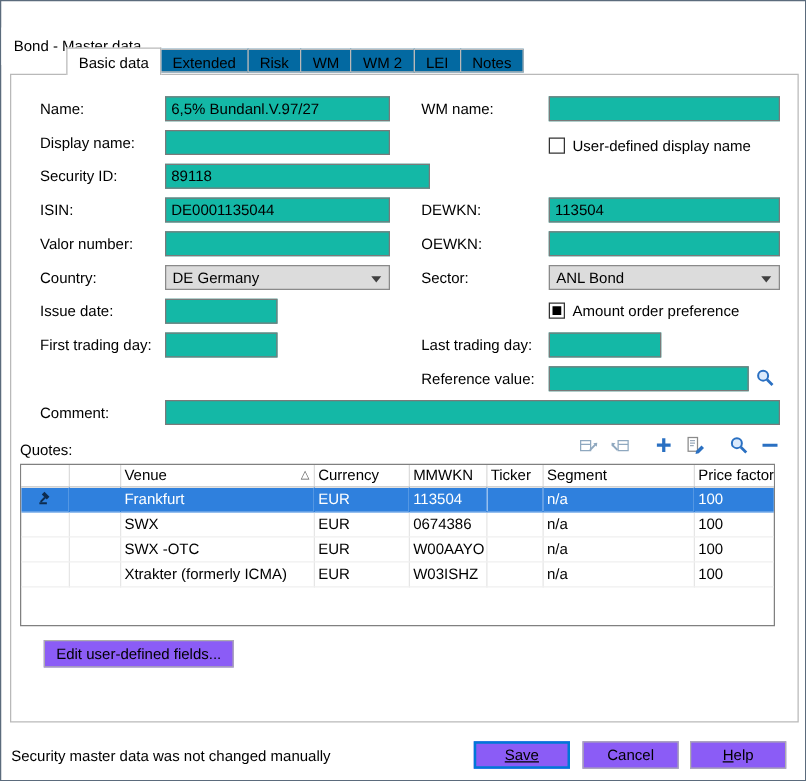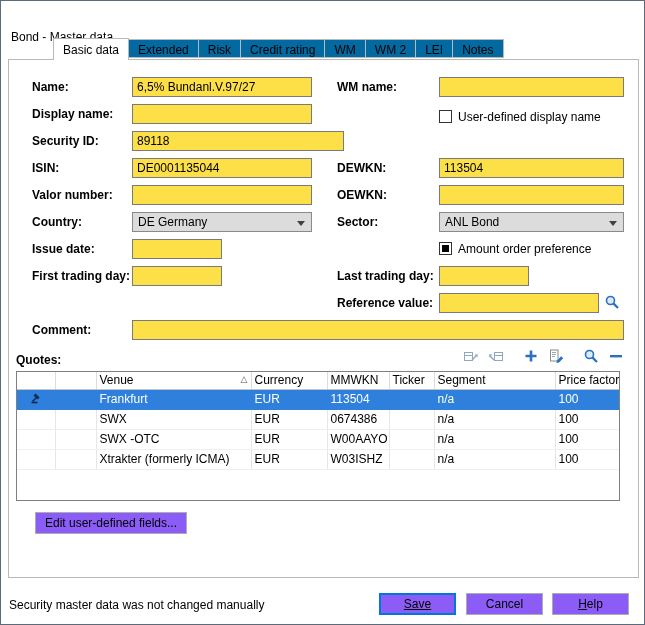--- a/index.html
+++ b/index.html
@@ -9,22 +9,22 @@
   .titlebar span { position:absolute; left:10px; top:8px; }
 
   
   .tabs { position:absolute; left:8px; top:38px; height:21px; display:flex; align-items:flex-end; z-index:2;padding-left:44px; }
   .tab { height:19px; margin-bottom:2px; padding:3px 9px 0 9px; background:#0369a1; border:1px solid #b9b9b9; margin-left:-1px; white-space:nowrap; cursor:default; }
   .tab:first-child { margin-left:0; }
   .tab.active { height:22px; margin-bottom:0; padding-top:4px; background:#fff; border-bottom:none; z-index:3; }
 
   .page { position:absolute; left:7px; top:58px; width:631px; height:519px; background:#fff; border:1px solid #b9b9b9; z-index:1; }
 
-  .lbl { position:absolute; white-space:nowrap;font-weight:bold; }
-  .field { position:absolute; height:20px; border:1px solid #7a7a7a; background:#fde047; padding:0 4px; font-family:"Liberation Sans",sans-serif; font-size:12px; }
+  .lbl { position:absolute; white-space:nowrap; }
+  .field { position:absolute; height:20px; border:1px solid #7a7a7a; background:#14b8a6; padding:0 4px; font-family:"Liberation Sans",sans-serif; font-size:12px; }
   .combo { position:absolute; height:20px; background:#dcdcdc; border:1px solid #8a8a8a; display:flex; align-items:center; padding:0 18px 0 5px; cursor:default; }
   .combo .arr { position:absolute; right:6px; top:8px; width:0; height:0; border-left:4px solid transparent; border-right:4px solid transparent; border-top:5px solid #404040; }
   .check { position:absolute; display:flex; align-items:center; gap:6px; height:15px; cursor:default; white-space:nowrap; }
   .check .box { width:13px; height:13px; border:1px solid #333; background:#fff; position:relative; flex:0 0 auto; }
   .check.checked .box::after { content:""; position:absolute; left:2px; top:2px; right:2px; bottom:2px; background:#000; }
 
   
   .qtools { position:absolute; top:288px; left:420px; width:195px; display:flex; justify-content:flex-end; align-items:center; gap:9px; }
   .tbi { width:16px; height:16px; display:inline-block; cursor:pointer; }
   .tbi.gap { margin-left:10px; }
@@ -50,21 +50,20 @@
 <div class="dialog">
 
   <div class="titlebar">
     <span>Bond - Master data</span>
   </div>
 
   <div class="tabs">
     <div class="tab active">Basic data</div>
     <div class="tab">Extended</div>
     <div class="tab">Risk</div>
-    <div class="tab">Credit rating</div>
     <div class="tab">WM</div>
     <div class="tab">WM 2</div>
     <div class="tab">LEI</div>
     <div class="tab">Notes</div>
   </div>
 
   <div class="page">
 
     <span class="lbl" style="left:23px;top:20px">Name:</span>
     <input class="field" style="left: 123px; top: 17px; width: 180px;" value="6,5% Bundanl.V.97/27">

